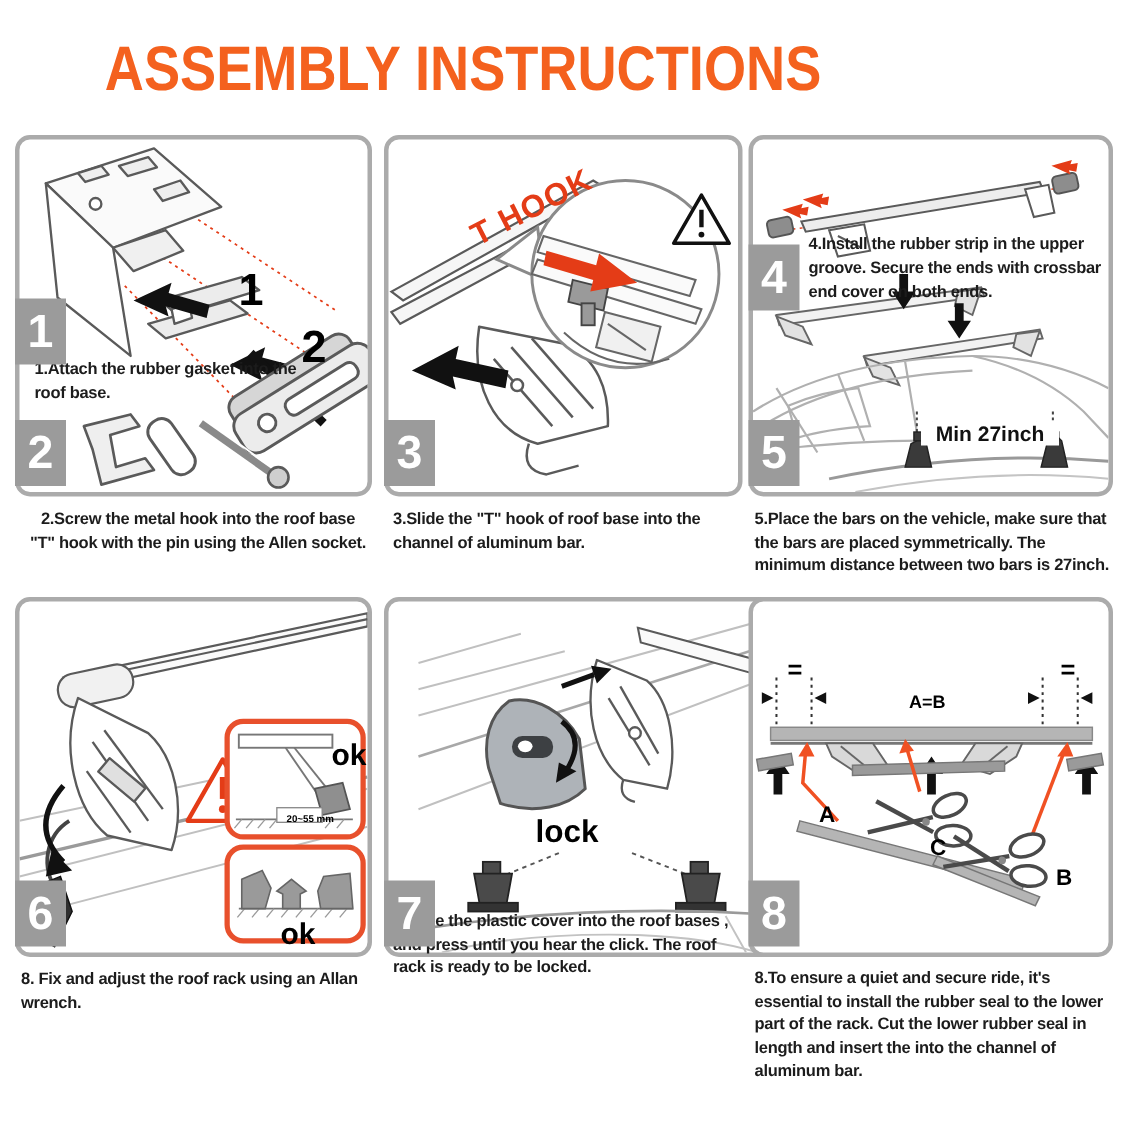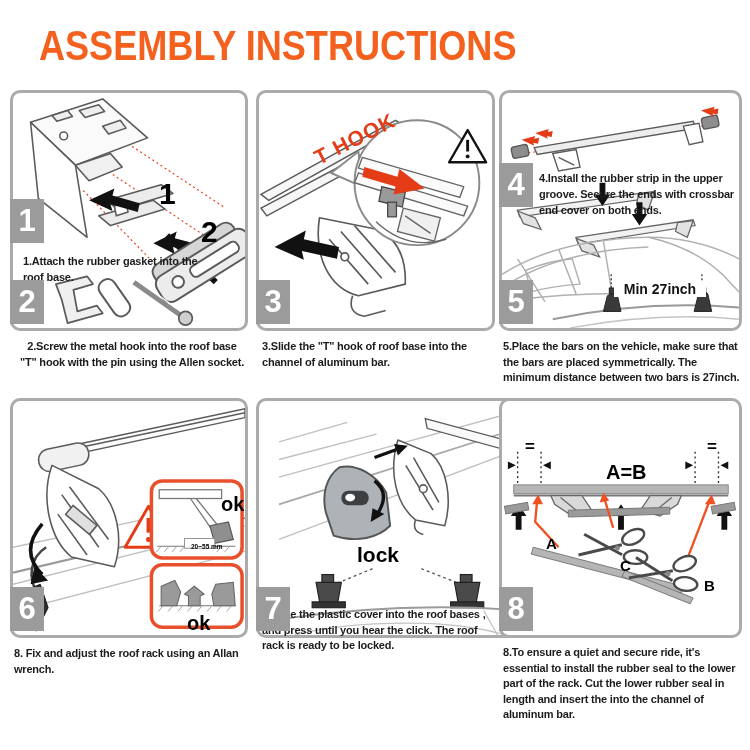--- a/index.html
+++ b/index.html
@@ -1,26 +1,26 @@
 <!DOCTYPE html>
 <html><head>
 <meta charset="utf-8">
 <style>
   html,body{margin:0;padding:0;background:#fff;}
   .page{position:relative;width:750px;height:750px;background:#ffffff;overflow:hidden;
         font-family:"Liberation Sans",sans-serif;color:#111;}
-  .title{position:absolute;top:22px;left:0;width:618px;}
+  .title{position:absolute;top:22px;left:0;width:618px;text-align:center;}
   .title span{display:inline-block;font-size:42px;font-weight:700;letter-spacing:0px;
         color:#f4611e;transform:scaleX(0.86);transform-origin:center;}
   .panel{position:absolute;border:3px solid #ababab;border-radius:10px;background:#fff;box-sizing:border-box;}
   .panel svg{position:absolute;left:0;top:0;width:100%;height:100%;}
   .badge{position:absolute;left:-3px;width:34px;height:44px;background:#9b9b9b;color:#fff;
         font-size:31px;font-weight:700;display:flex;align-items:center;justify-content:center;z-index:3;}
   .caption{position:absolute;font-size:11px;font-weight:700;line-height:1.42;color:#1c1c1c;letter-spacing:-0.2px;}
-  .in-caption{position:absolute;font-size:11px;font-weight:700;line-height:1.45;color:#1c1c1c;z-index:2;letter-spacing:-0.2px;margin-top:15px;}
+  .in-caption{position:absolute;font-size:11px;font-weight:700;line-height:1.45;color:#1c1c1c;z-index:2;letter-spacing:-0.2px;}
   .biglab{position:absolute;font-weight:700;font-size:30px;color:#000;z-index:2;}
   .lab{position:absolute;font-weight:700;color:#000;z-index:2;}
   .thook{position:absolute;left:52px;top:34px;color:#e43c17;font-weight:700;font-size:21px;
         letter-spacing:1px;transform:rotate(-27deg);z-index:2;white-space:nowrap;}
   .minlab{position:absolute;left:112px;top:188px;width:92px;text-align:center;background:#fff;
         font-size:14px;font-weight:700;z-index:2;}
   .oklab{font-size:20px;}
   .locklab{font-size:21px;}
 </style>
 </head>
@@ -425,21 +425,21 @@
       <g transform="translate(166,178) rotate(14)">
         <line x1="8" y1="-6" x2="-34" y2="12" stroke="#4a4a4a" stroke-width="3"></line>
         <line x1="10" y1="4" x2="-32" y2="-10" stroke="#4a4a4a" stroke-width="3"></line>
         <ellipse cx="18" cy="-16" rx="12" ry="7" transform="rotate(-35 18 -16)" fill="#ffffff" stroke="#4a4a4a" stroke-width="2.4"></ellipse>
         <ellipse cx="24" cy="4" rx="12" ry="7" transform="rotate(-8 24 4)" fill="#ffffff" stroke="#4a4a4a" stroke-width="2.4"></ellipse>
         <circle cx="4" cy="-2" r="2.6" fill="#888"></circle>
       </g>
     </svg>
     <span class="lab" style="left:23px;top:36px;font-size:17px;">=</span>
     <span class="lab" style="left:205px;top:36px;font-size:17px;">=</span>
-    <span class="lab" style="left:104px;top:60px;font-size:20px;">A=B</span>
+    <span class="lab" style="left:104px;top:60px;font-size:12px;">A=B</span>
     <span class="lab" style="left:44px;top:134px;font-size:15px;">A</span>
     <span class="lab" style="left:118px;top:156px;font-size:15px;">C</span>
     <span class="lab" style="left:202px;top:176px;font-size:15px;">B</span>
     <div class="badge" style="bottom:4px;">8</div>
   </div>
 
   <div class="caption" style="left:14px;top:646px;width:228px;">8. Fix and adjust the roof rack using an Allan wrench.</div>
   <div class="caption" style="left:262px;top:607px;width:230px;">7.Slide the plastic cover into the roof bases , and press until you hear the click. The roof rack is ready to be locked.</div>
   <div class="caption" style="left:503px;top:645px;width:240px;">8.To ensure a quiet and secure ride, it's essential to install the rubber seal to the lower part of the rack. Cut the lower rubber seal in length and insert the into the channel of aluminum bar.</div>
 

